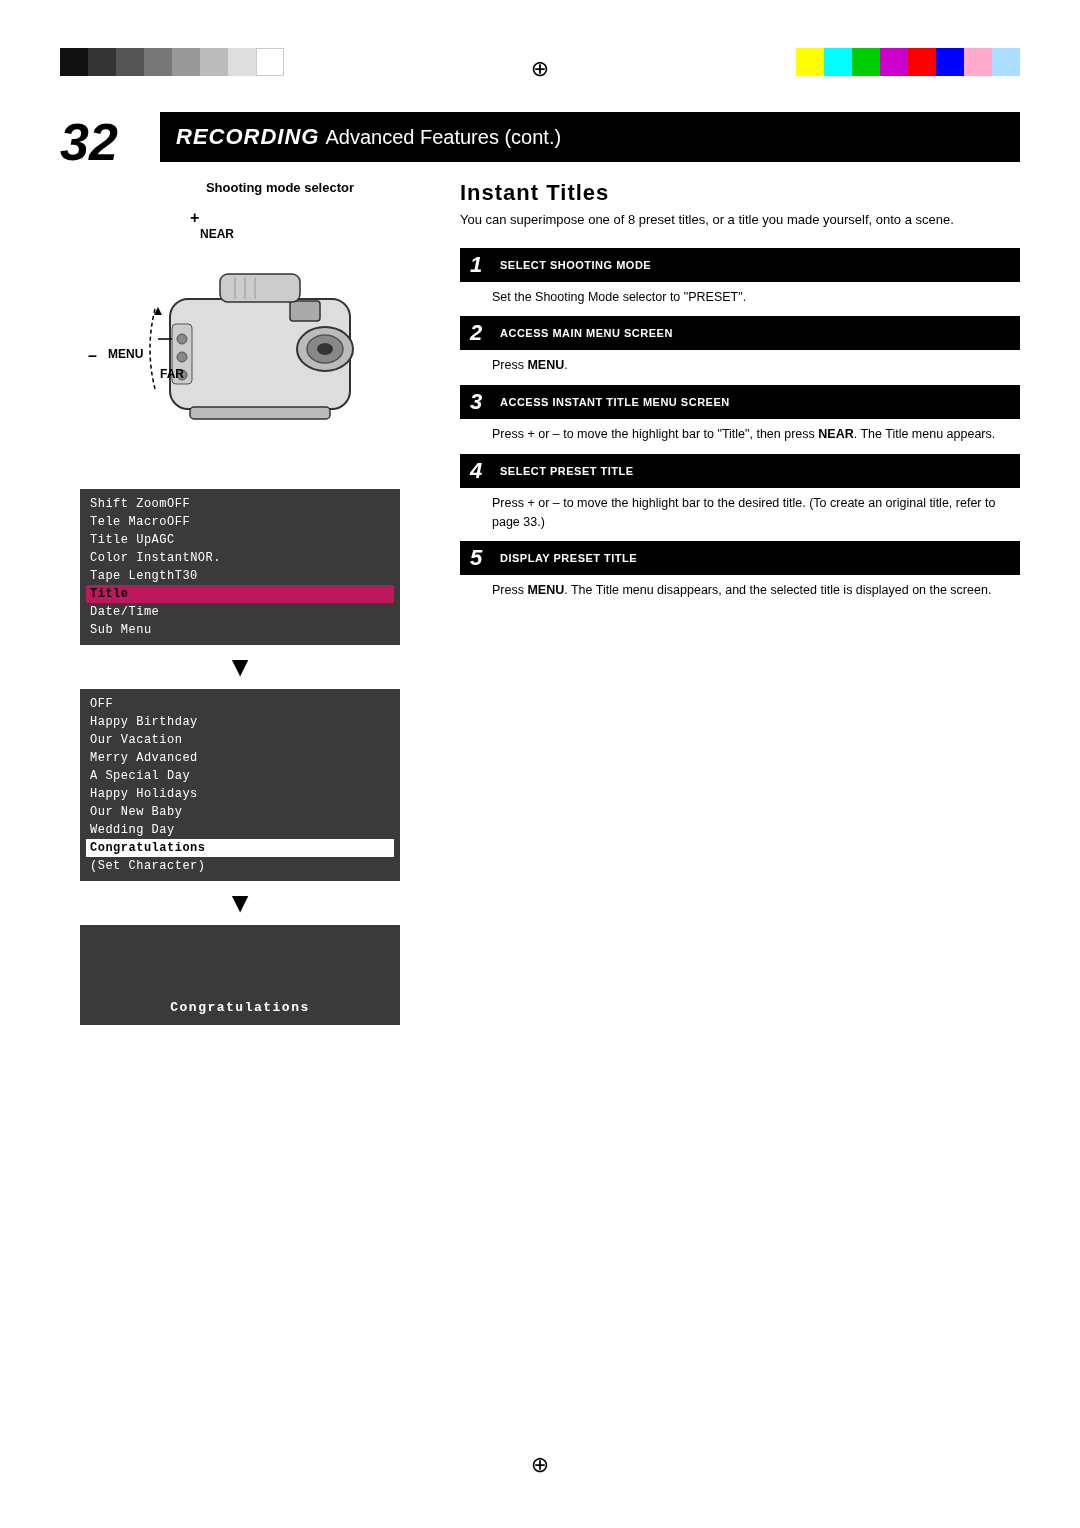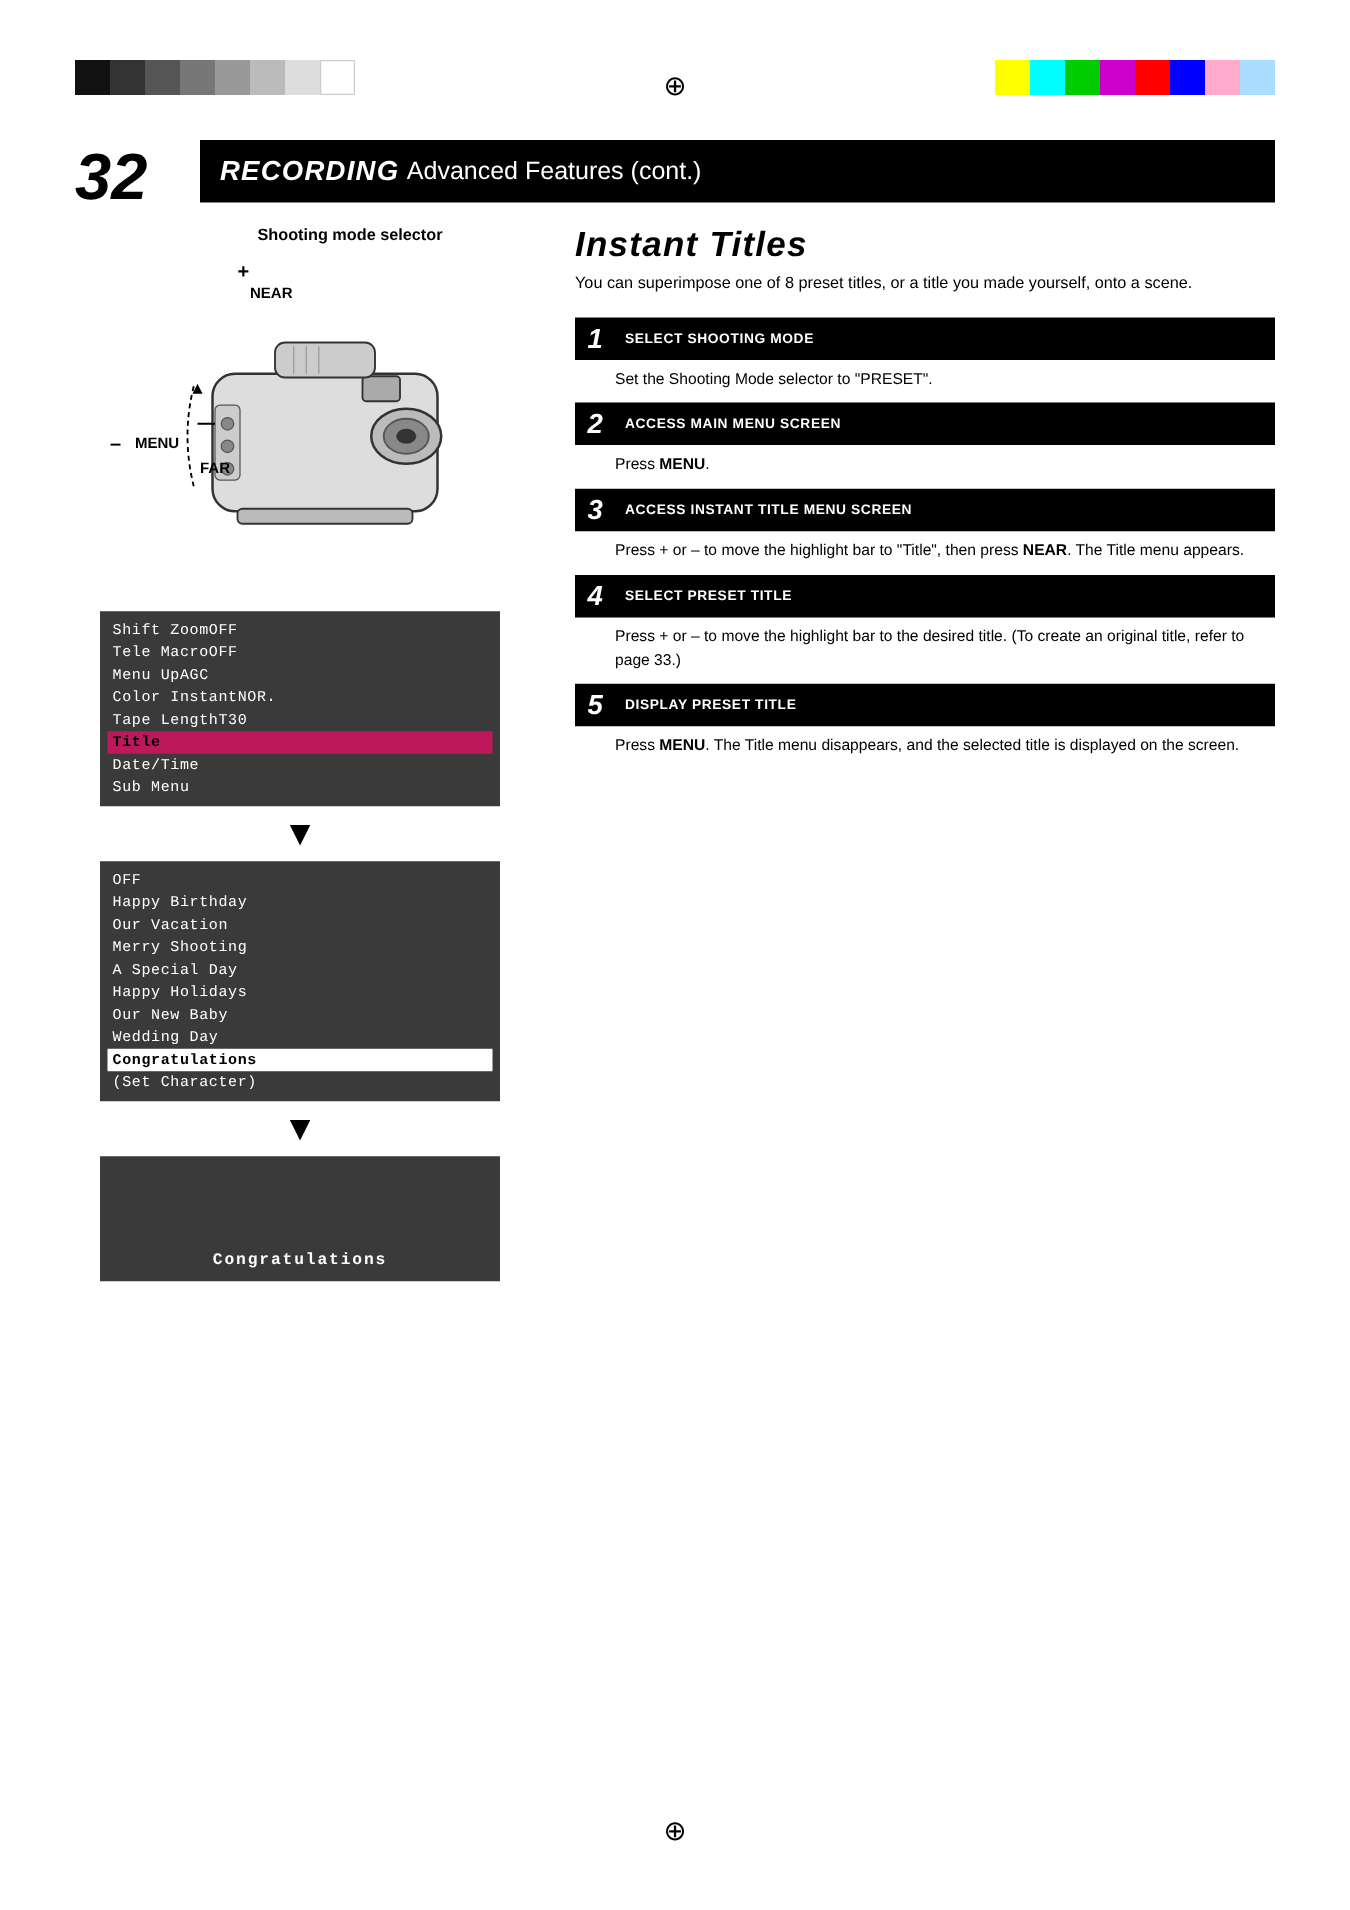--- a/index.html
+++ b/index.html
@@ -236,25 +236,24 @@
 
     
     .right-col {
       position: absolute;
       top: 180px;
       left: 460px;
       right: 60px;
     }
 
     .section-title-main {
-      font-size: 28px;
+      font-size: 22px;
       font-weight: bold;
       color: #000;
       margin-bottom: 4px;
-      font-style: italic;
       letter-spacing: 1px;
     }
 
     .intro-text {
       font-size: 13px;
       color: #000;
       margin-bottom: 18px;
       line-height: 1.5;
     }
 
@@ -379,21 +378,21 @@
   <div class="menu-panel">
     <div class="menu-row">
       <span>Shift Zoom</span>
         <span>OFF</span>
     </div>
     <div class="menu-row">
       <span>Tele Macro</span>
         <span>OFF</span>
     </div>
     <div class="menu-row">
-      <span>Menu Up</span>
+      <span>Title Up</span>
         <span>AGC</span>
     </div>
     <div class="menu-row">
       <span>Color Instant</span>
         <span>NOR.</span>
     </div>
     <div class="menu-row">
       <span>Tape Length</span>
         <span>T30</span>
     </div>
@@ -410,21 +409,21 @@
         <span></span>
     </div>
   </div>
 
   <div class="arrow-down">▼</div>
 
   <div class="title-panel">
     <div class="title-row">OFF</div>
     <div class="title-row">Happy Birthday</div>
     <div class="title-row">Our Vacation</div>
-    <div class="title-row">Merry Shooting</div>
+    <div class="title-row">Merry Advanced</div>
     <div class="title-row">A Special Day</div>
     <div class="title-row">Happy Holidays</div>
     <div class="title-row">Our New Baby</div>
     <div class="title-row">Wedding Day</div>
     <div class="title-row highlighted">Congratulations</div>
     <div class="title-row">(Set Character)</div>
   </div>
 
   <div class="arrow-down">▼</div>
 

